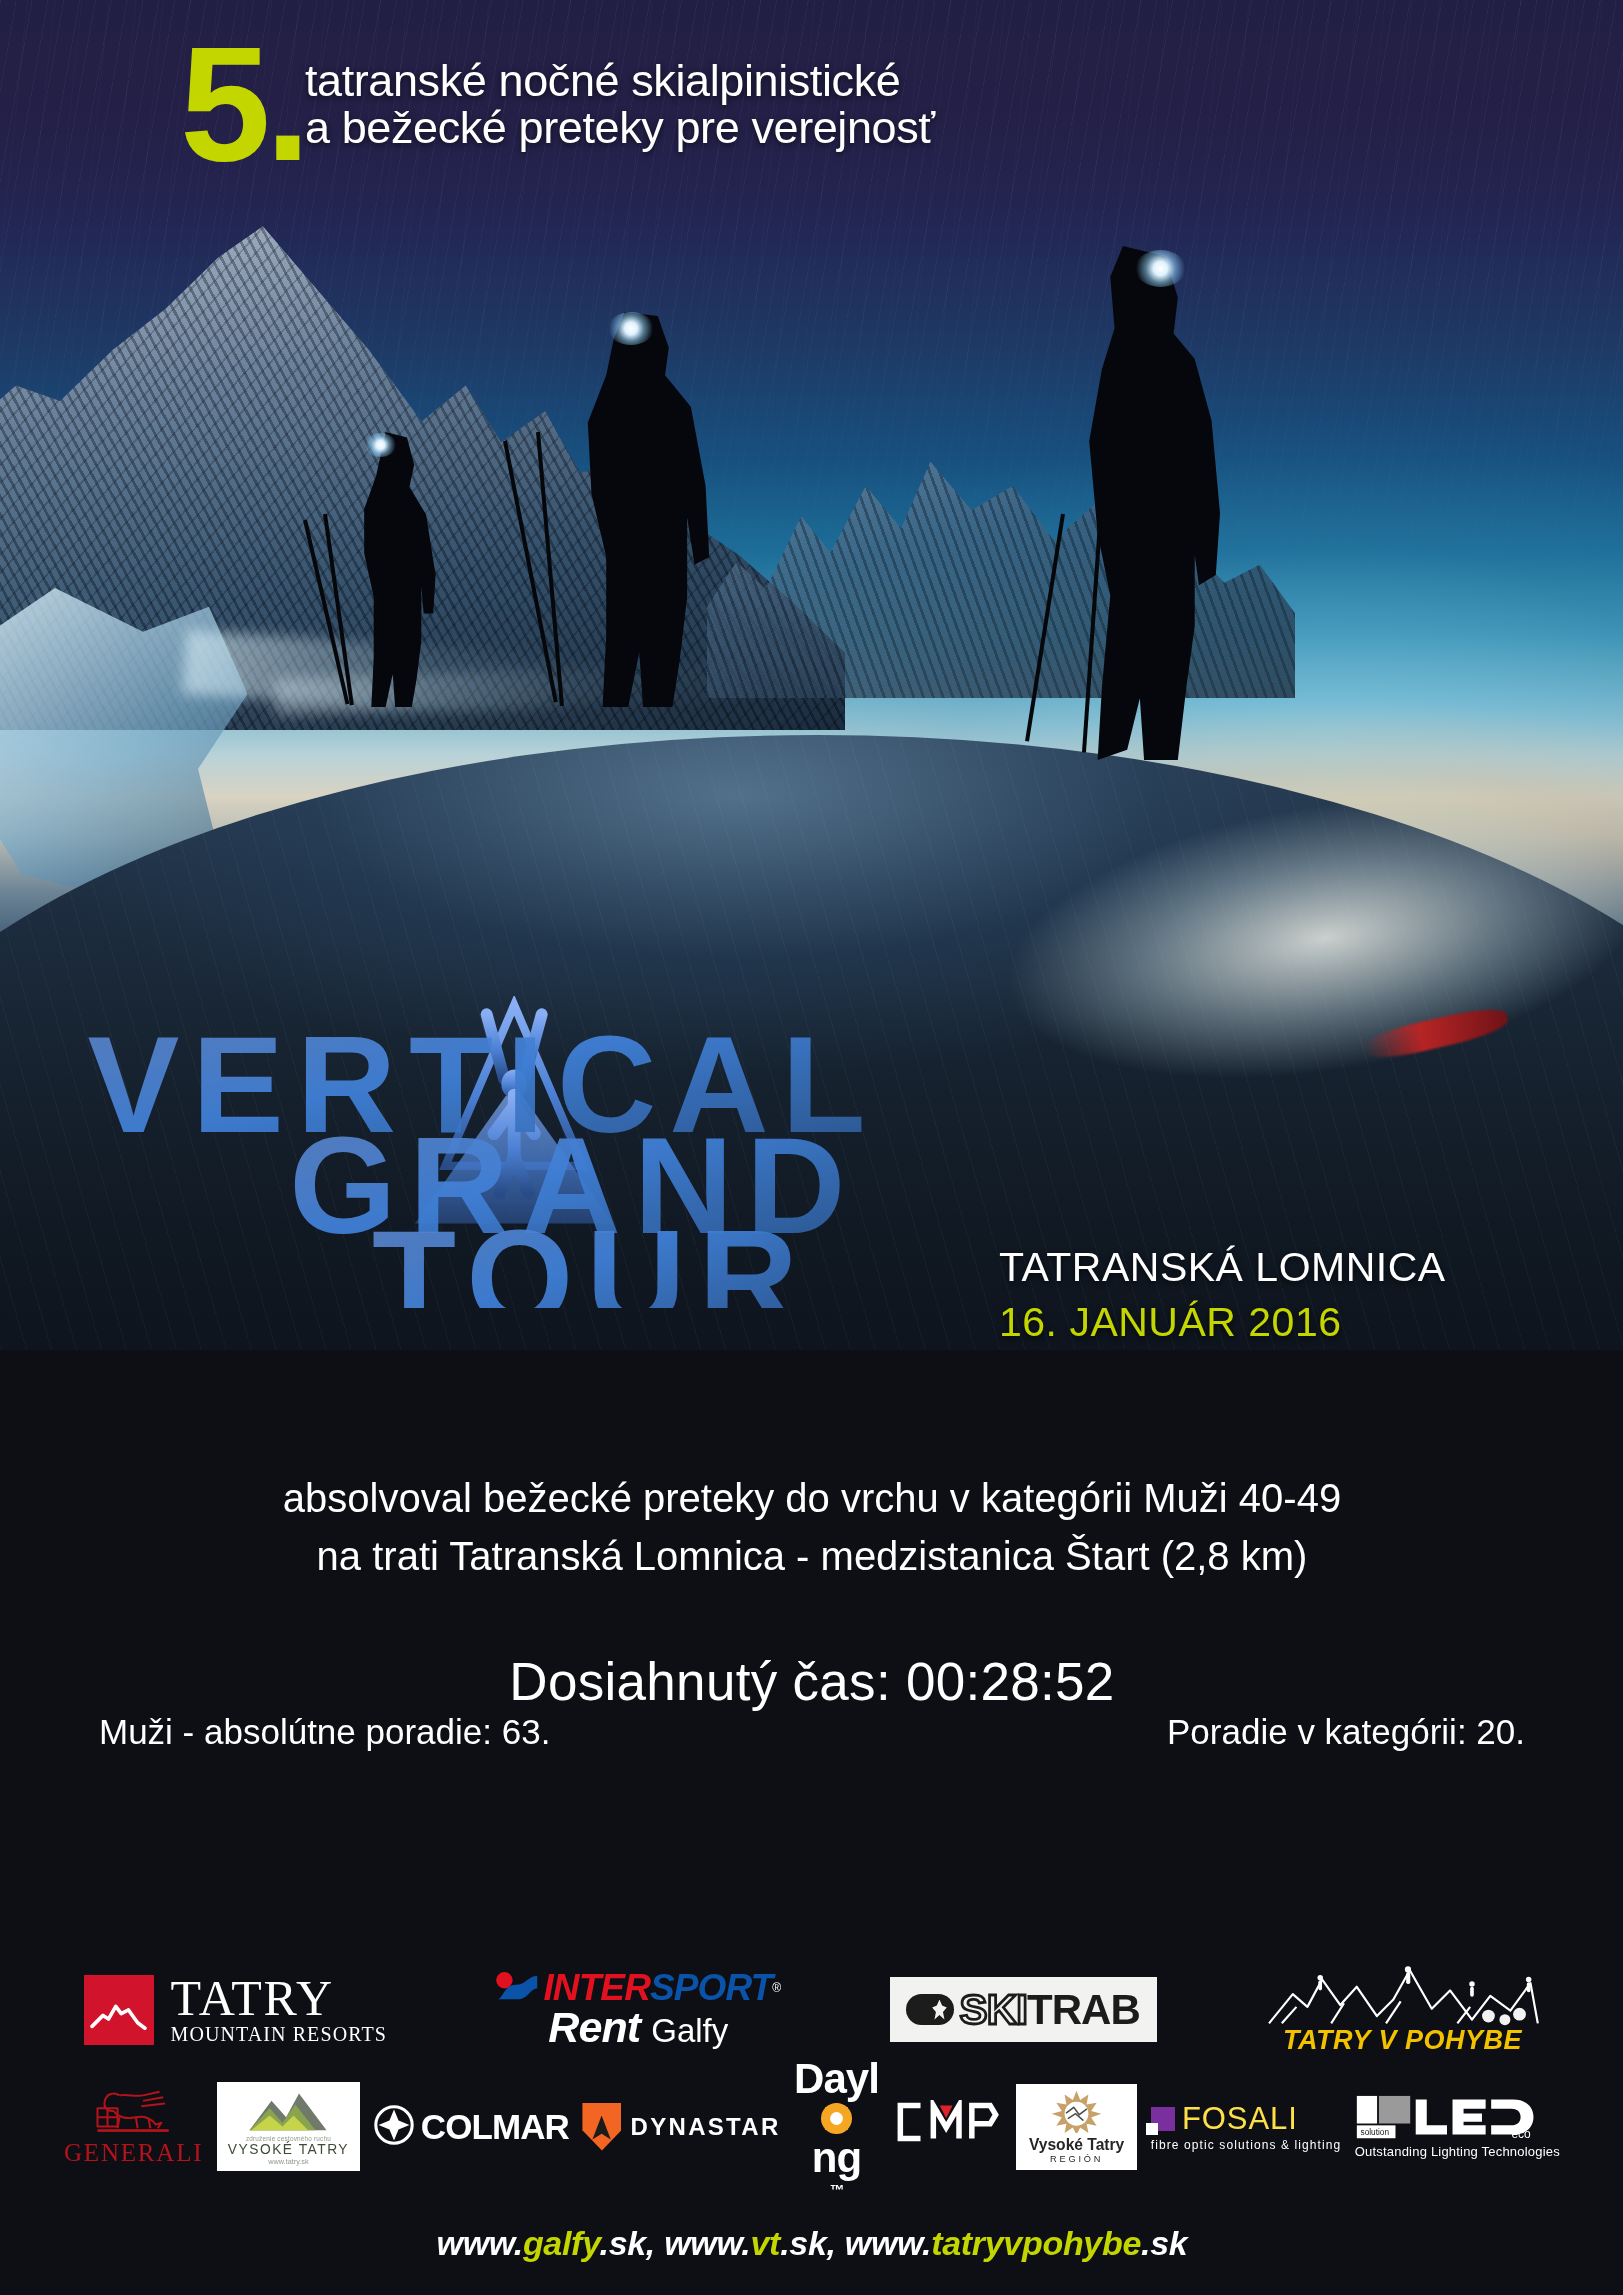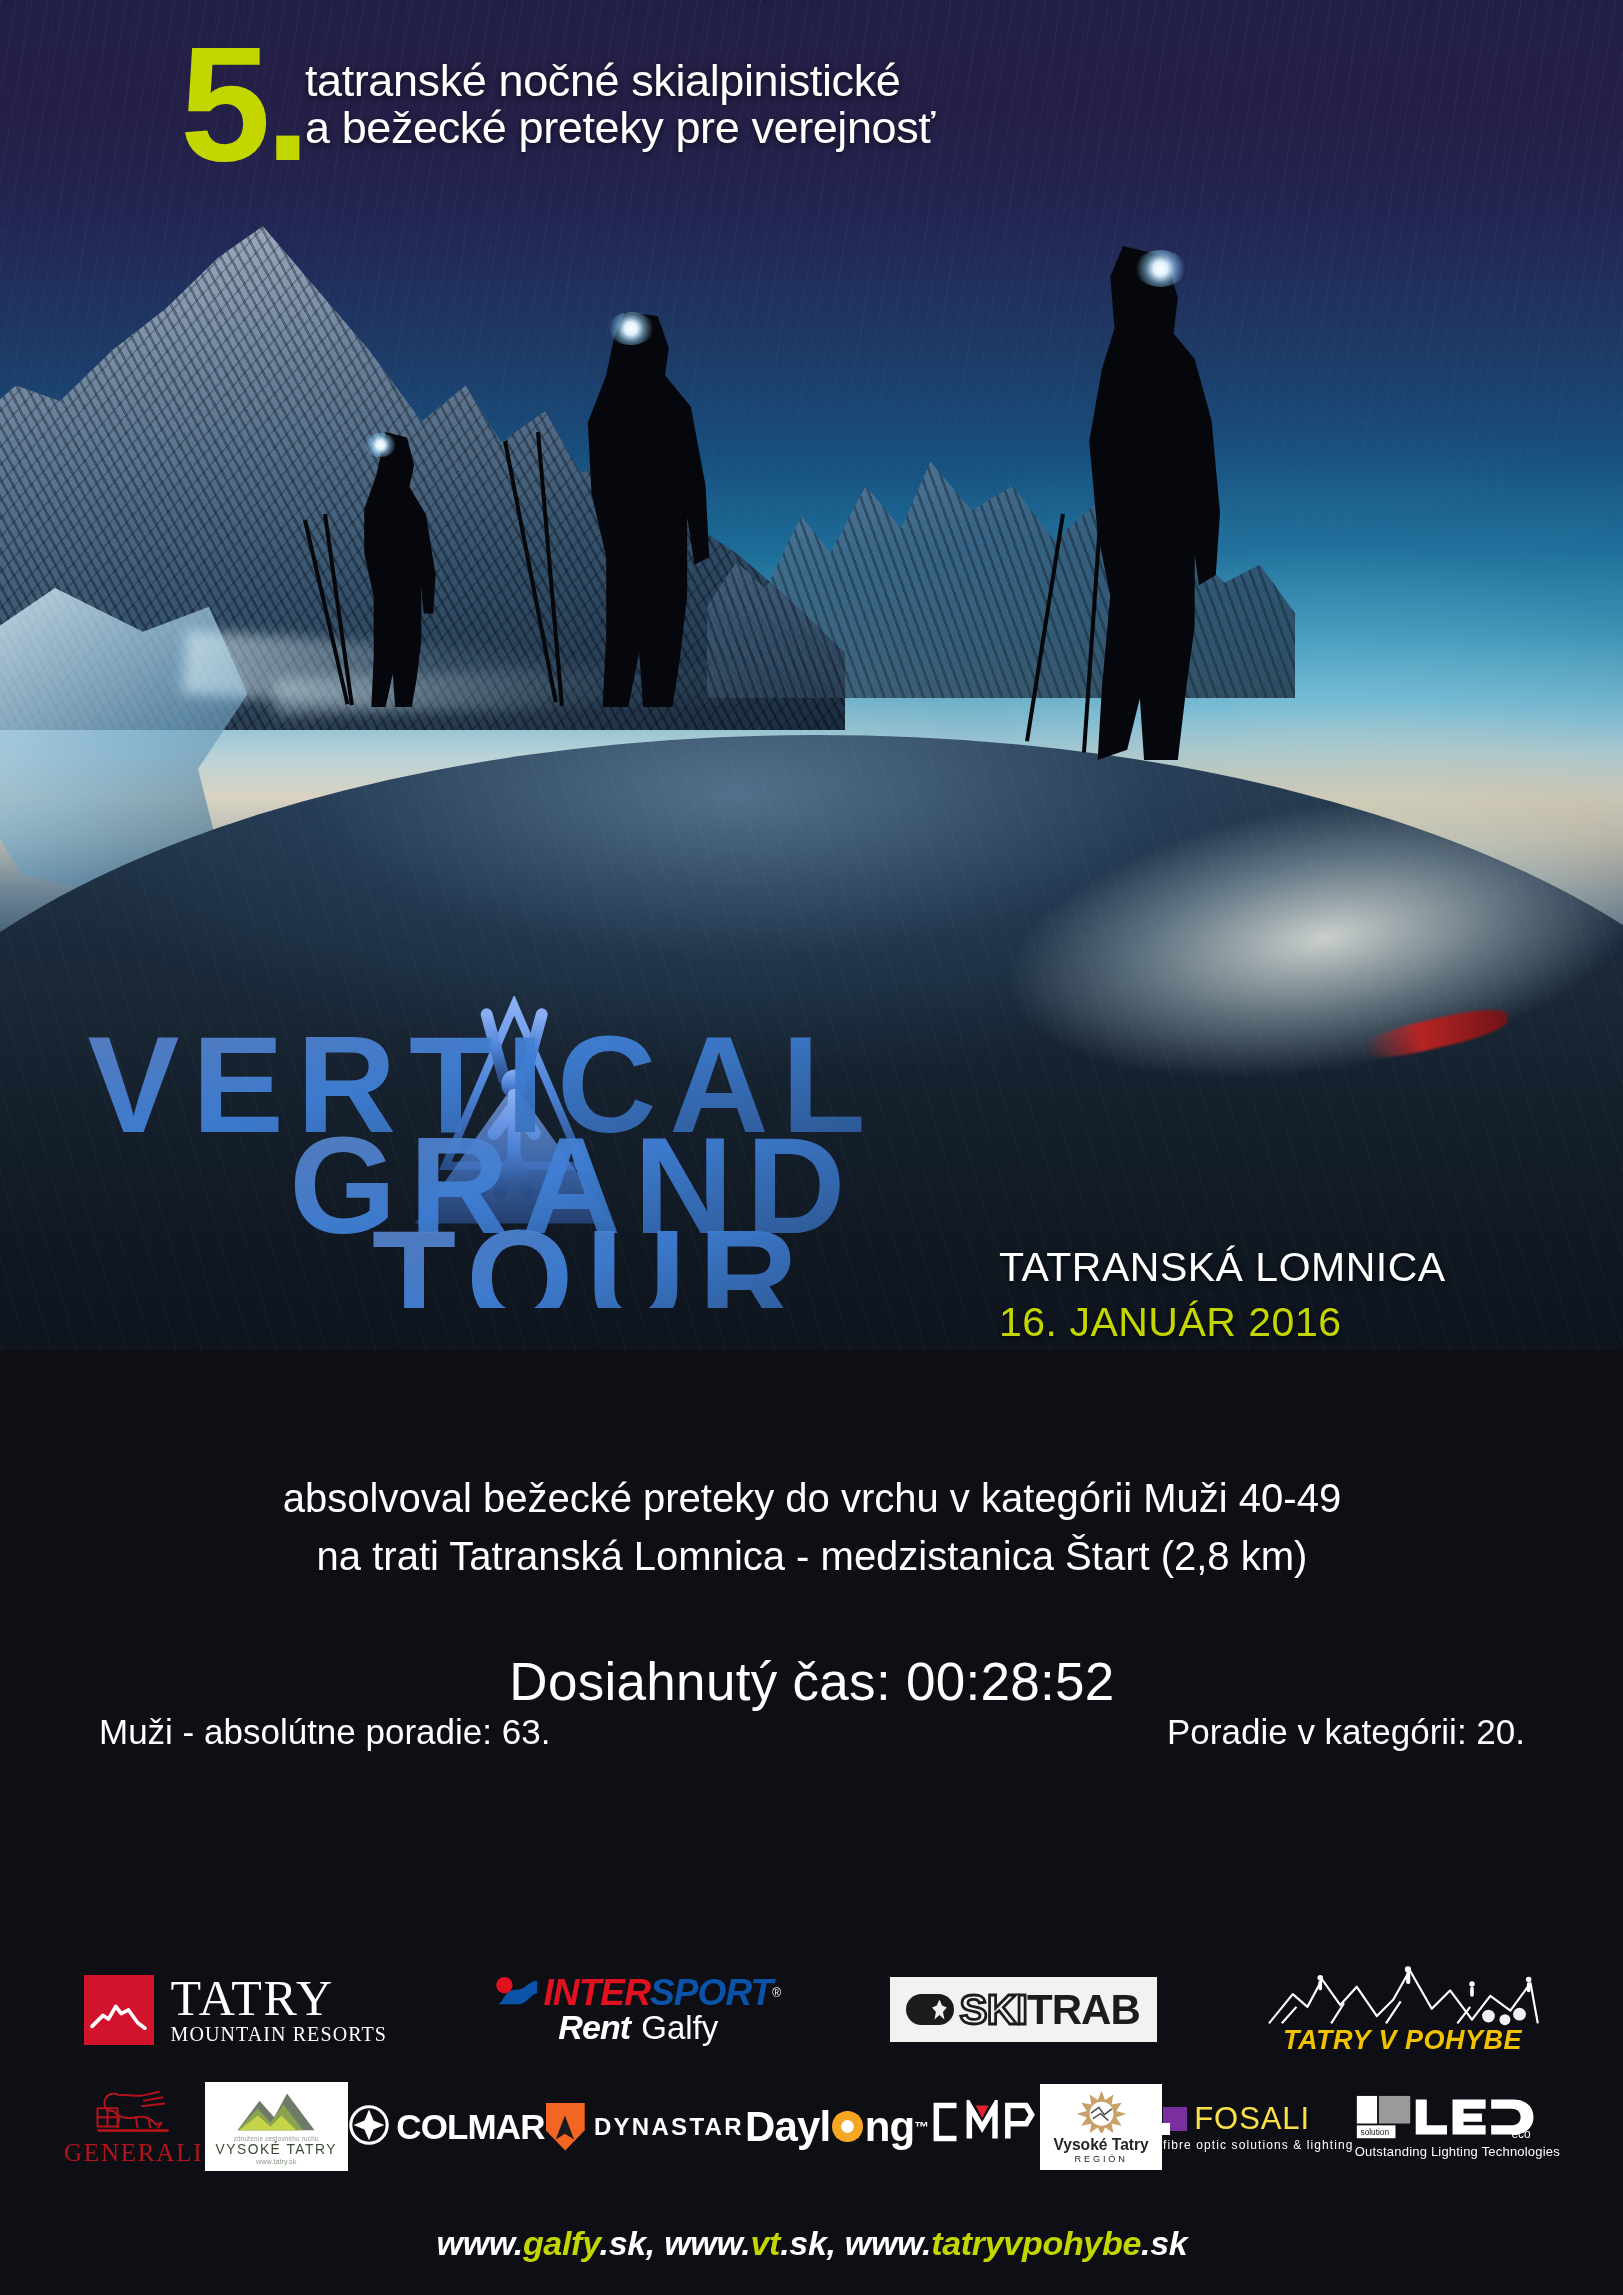--- a/index.html
+++ b/index.html
@@ -194,21 +194,21 @@
   .tmrTxt .b{ font-size:20px; letter-spacing:1.1px; line-height:1.2; }
 
   
   .isWrap{ display:flex; flex-direction:column; align-items:center; }
   .isTop{ display:flex; align-items:center; }
   .isSwoosh{ width:48px; height:31px; position:relative; }
   .isInter{ color:#e1111f; font-size:37px; font-weight:700; font-style:italic; letter-spacing:-0.9px; }
   .isSport{ color:#0a53a8; font-size:37px; font-weight:700; font-style:italic; letter-spacing:-0.9px; }
   .isReg{ color:#fff; font-size:12px; vertical-align:super; }
   .isBot{ display:flex; align-items:baseline; margin-top:-5.5px; }
-  .isRent{ color:#fff; font-size:34px; font-weight:700; font-style:italic; letter-spacing:-0.9px; }
+  .isRent{ color:#fff; font-size:43px; font-weight:700; font-style:italic; letter-spacing:-0.9px; }
   .isGalfy{ color:#fff; font-size:33px; font-weight:400; margin-left:11px; }
 
   
   .trab{ background:#f2f2f0; padding:8.3px 16.5px; display:flex; align-items:center; }
   .trabMark{ width:48px; height:31px; background:#1c1c1c; border-radius:15.6px; position:relative; margin-right:5.5px; }
   .trabMark::after{ content:""; position:absolute; left:26px; top:5.5px; width:14.7px; height:20px; background:#f2f2f0;
     clip-path:polygon(50% 0%, 68% 30%, 100% 40%, 74% 62%, 84% 100%, 50% 78%, 16% 100%, 26% 62%, 0% 40%, 32% 30%); }
   .trabSki{ font-size:42px; font-weight:800; color:#f2f2f0; -webkit-text-stroke:2.8px #1c1c1c; letter-spacing:-0.9px; }
   .trabRab{ font-size:42px; font-weight:800; color:#1c1c1c; letter-spacing:-0.9px; }
 
@@ -220,21 +220,21 @@
   .vtbox{ background:#fff; padding:5.5px 11px 4.6px; text-align:center; }
   .vtSub{ font-size:6.4px; color:#8f9a8c; letter-spacing:0.2px; }
   .vtName{ font-size:13.8px; color:#3d4a36; letter-spacing:1.5px; font-weight:400; }
   .vtUrl{ font-size:7.3px; color:#8f9a8c; }
   .colmar{ display:flex; align-items:center; color:#fff; }
   .colmarTxt{ font-size:35px; font-weight:800; letter-spacing:-0.9px; margin-left:7.3px; }
   .dynastar{ display:flex; align-items:center; }
   .dynShield{ width:39px; height:48px; background:#f26522; clip-path:polygon(0% 0%, 100% 0%, 100% 58%, 50% 100%, 0% 58%); position:relative; }
   .dynShield::after{ content:""; position:absolute; left:10px; top:13px; width:18.4px; height:24px; background:#1b1b1b; clip-path:polygon(50% 0%, 100% 100%, 50% 76%, 0% 100%); }
   .dynTxt{ color:#fff; font-size:24px; font-weight:700; letter-spacing:2.3px; margin-left:9.2px;text-align:center; }
-  .daylong{ display:flex; align-items:center; color:#fff; font-size:42px; font-weight:700; letter-spacing:-0.9px; }
+  .daylong{ display:flex; align-items:center; color:#fff; font-size:42px; font-weight:700; letter-spacing:-0.9px;flex-direction:column; }
   .sun{ width:31px; height:31px; border-radius:50%; background:#f5a623; position:relative; margin:0 1.8px; }
   .cmp{ color:#fff; font-size:42px; font-weight:700; letter-spacing:1.8px; position:relative; }
   .vtr{ background:#fff; padding:5.5px 13px 5.5px; text-align:center; }
   .vtrName{ font-size:15.6px; color:#262626; font-weight:700; }
   .vtrSub{ font-size:9.2px; color:#262626; letter-spacing:2.8px; }
   .fosali{ display:flex; flex-direction:column; }
   .fosTop{ display:flex; align-items:center; }
   .fosSq{ width:24px; height:24px; background:#7a2f9e; position:relative; margin-right:7.3px; }
   .fosSq::after{ content:""; position:absolute; left:-4.6px; bottom:-4.6px; width:12px; height:12px; background:#fff; }
   .fosName{ color:#fde047; font-size:31px; letter-spacing:0.9px; }

